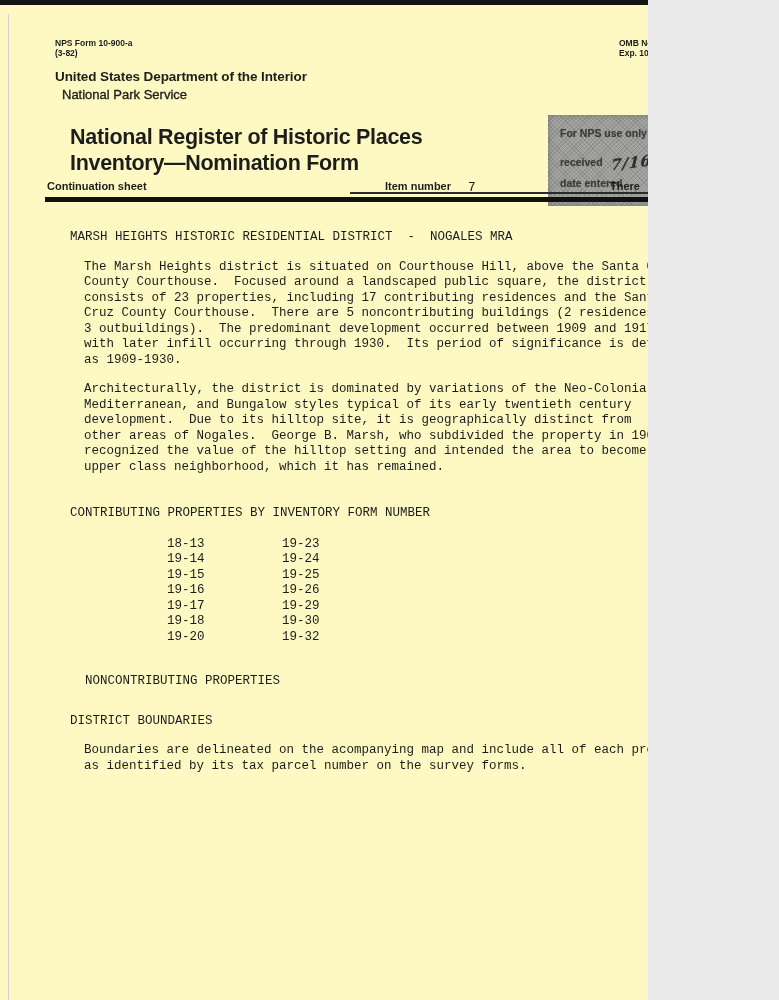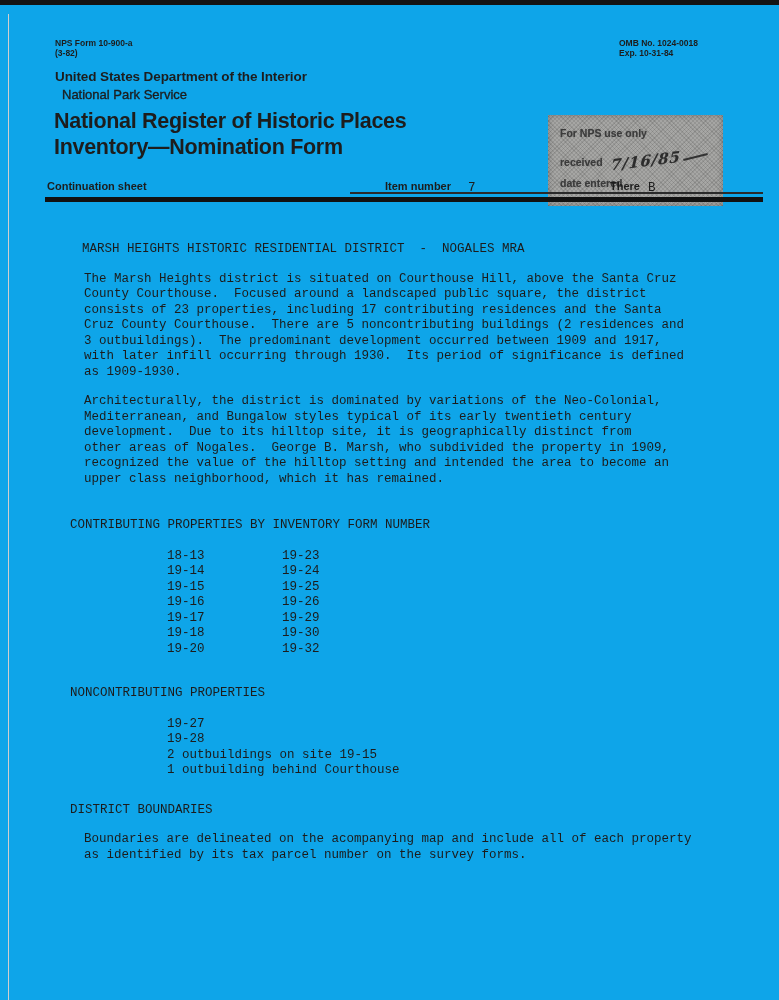--- a/index.html
+++ b/index.html
@@ -1,35 +1,35 @@
 <!DOCTYPE html>
 <html><head>
 <meta charset="utf-8">
 <style>
   html,body { margin:0; padding:0; background:#e9e9e9; }
   .page {
     position:relative;
-    width:779px; height:1000px;
-    background:#0ea5e9;
+    width:648px; height:1000px;
+    background:#fef9c3;
     overflow:hidden;
     font-family:"Liberation Sans", sans-serif;
     color:#1d1d1d;
   }
   .top-strip { position:absolute; top:0; left:0; width:100%; height:5px; background:#141414; }
   .left-edge { position:absolute; top:14px; left:8px; width:1px; height:986px; background:#cfcfcf; }
 
   
   .form-no   { position:absolute; left:55px; top:39px;  font-size:8.5px; font-weight:bold; line-height:9.5px; white-space:pre; }
   .omb-block { position:absolute; left:619px; top:39px; font-size:8.5px; font-weight:bold; line-height:9.5px; white-space:pre; }
 
   .dept   { position:absolute; left:55px; top:69px; font-size:13.5px; font-weight:bold; letter-spacing:-0.1px; }
   .agency { position:absolute; left:55px; top:87px; font-size:13px; font-weight:normal;padding-left:7px; -webkit-text-stroke:0.35px #1d1d1d; }
 
   .big-title {
-    position:absolute; left:54px; top:109px; margin:0;
+    position:absolute; left:54px; top:109px; margin:16px;
     font-size:21.5px; line-height:25.5px; font-weight:bold; letter-spacing:-0.3px;
   }
 
   
   .stamp {
     position:absolute; left:548px; top:80px; width:175px; height:91px;
     background-color:#a6a6a4;
     background-image:
       repeating-linear-gradient(45deg,  rgba(0,0,0,0.10) 0 1px, transparent 1px 3px),
       repeating-linear-gradient(-45deg, rgba(0,0,0,0.10) 0 1px, transparent 1px 3px);
@@ -66,30 +66,30 @@
   .thin-rule  { position:absolute; left:350px; top:192px; width:413px; height:1.5px; background:#2a2a2a; }
   .thick-rule { position:absolute; left:45px;  top:197px; width:718px; height:5px;  background:#111; }
 
   
   .body {
     position:absolute; left:70px; top:230px; width:648px;
     font-family:"Liberation Mono","DejaVu Sans Mono",monospace;
     font-size:12.5px; line-height:15.5px; color:#1c1c1c;
   }
   .body p, .body .pre { margin:14px; white-space:pre-wrap; }
-  .district-title { margin:12px; white-space:pre; }
+  .district-title { margin:0; white-space:pre; }
   .p1 { margin-top:30px; }
   .p2 { margin-top:15px; }
   .p3 { margin-top:14px; }
   .sect-heading { white-space:pre; }
   .h-contrib { margin-top:31px; }
   .prop-table { margin-top:15px; padding-left:97px; }
   .prop-row { line-height:15.5px; }
   .prop-row .c1 { display:inline-block; width:115px; }
-  .h-noncontrib { margin-top:29px; }
+  .h-noncontrib { margin-top:29px;margin-left:15px; }
   .nc-list { margin-top:15px; padding-left:97px; }
   .nc-list div { line-height:15.5px; white-space:pre; }
   .h-bound { margin-top:24px; }
   .bound-text { margin-top:17px; }
 </style>
 </head>
 <body>
 
 <div class="page">
   <div class="top-strip"></div>
@@ -143,24 +143,18 @@
       <div class="prop-row"><span class="c1">18-13</span><span class="c2">19-23</span></div>
       <div class="prop-row"><span class="c1">19-14</span><span class="c2">19-24</span></div>
       <div class="prop-row"><span class="c1">19-15</span><span class="c2">19-25</span></div>
       <div class="prop-row"><span class="c1">19-16</span><span class="c2">19-26</span></div>
       <div class="prop-row"><span class="c1">19-17</span><span class="c2">19-29</span></div>
       <div class="prop-row"><span class="c1">19-18</span><span class="c2">19-30</span></div>
       <div class="prop-row"><span class="c1">19-20</span><span class="c2">19-32</span></div>
     </div>
 
     <div class="sect-heading h-noncontrib">NONCONTRIBUTING PROPERTIES</div>
-    <div class="nc-list">
-      <div>19-27</div>
-      <div>19-28</div>
-      <div>2 outbuildings on site 19-15</div>
-      <div>1 outbuilding behind Courthouse</div>
-    </div>
 
     <div class="sect-heading h-bound">DISTRICT BOUNDARIES</div>
     <p class="bound-text">Boundaries are delineated on the acompanying map and include all of each property
 as identified by its tax parcel number on the survey forms.</p>
   </div>
 </div>
 
 </body></html>

